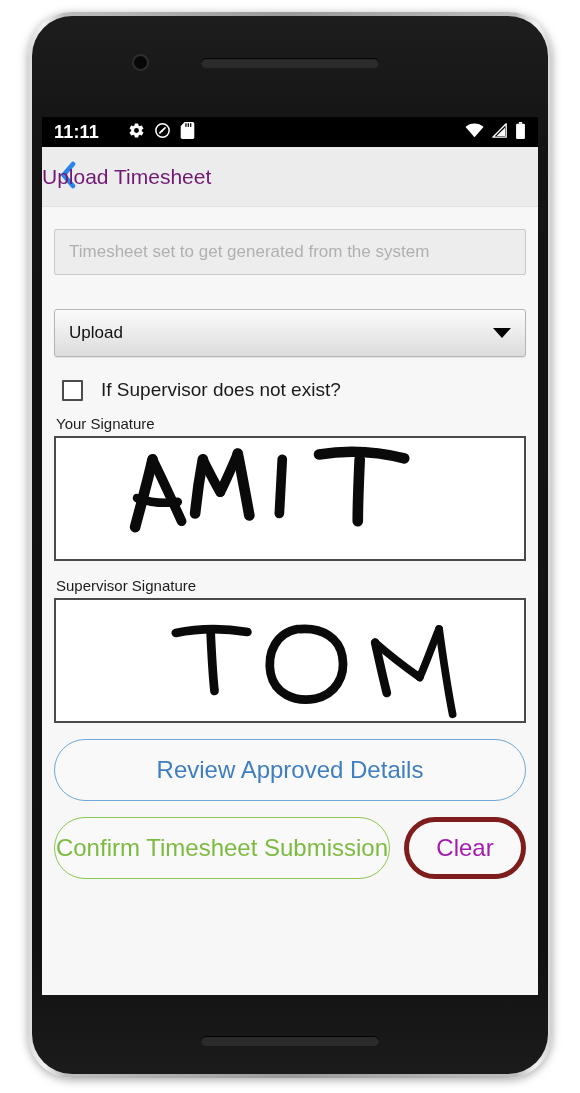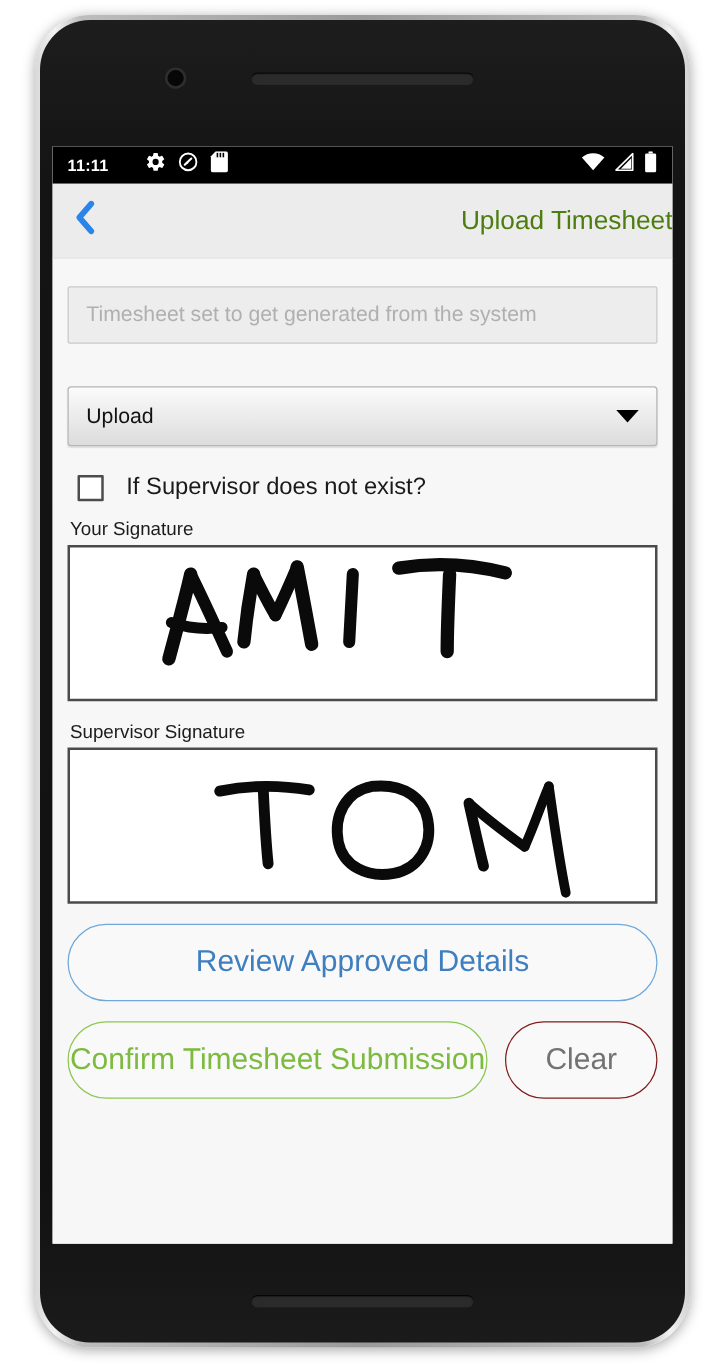--- a/index.html
+++ b/index.html
@@ -68,21 +68,21 @@
   
   #status-bar {
     height: 30px;
     background: #000;
     display: flex;
     align-items: center;
     padding: 0 12px 0 12px;
     color: #fff;
   }
   #status-time {
-    font-size: 13px;
+    font-size: 18px;
     font-weight: bold;
     letter-spacing: .2px;
     margin-right: 20px;
     font-family: "Liberation Sans", sans-serif;
   }
   .sb-left-icons { display: flex; align-items: center; gap: 9px; flex: 1; }
   .sb-right-icons { display: flex; align-items: center; gap: 7px; }
   .sb-icon { display: block; }
 
   
@@ -95,23 +95,23 @@
     border-bottom: 1px solid #e2e2e2;
   }
   #back-button {
     width: 52px; height: 60px;
     display: flex; align-items: center; justify-content: center;
     cursor: pointer;
   }
   #app-bar-title {
     position: absolute;
     left: 0; right: 0;
-    text-align: right;
+    text-align: left;
     font-size: 21px;
-    color: #4d7c0f;
+    color: #701a75;
     pointer-events: none;
   }
 
   
   #content {
     height: 788px;
     background: #f7f7f7;
     padding: 22px 12px 0 12px;
     position: relative;
   }
@@ -201,22 +201,22 @@
   #bottom-button-row { display: flex; gap: 14px; }
   #confirm-button {
     flex: 1;
     height: 62px;
     border: 1px solid #8cc751;
     color: #7cbb3f;
   }
   #clear-button {
     width: 122px;
     height: 62px;
-    border: 1px solid #7f1d1d;
-    color: #737373;
+    border: 5px solid #7f1d1d;
+    color: #a21caf;
   }
 </style>
 </head>
 <body>
 
 <div id="phone-frame">
   <div id="phone-body">
 
     <div id="front-camera"></div>
     <div id="earpiece"></div>

